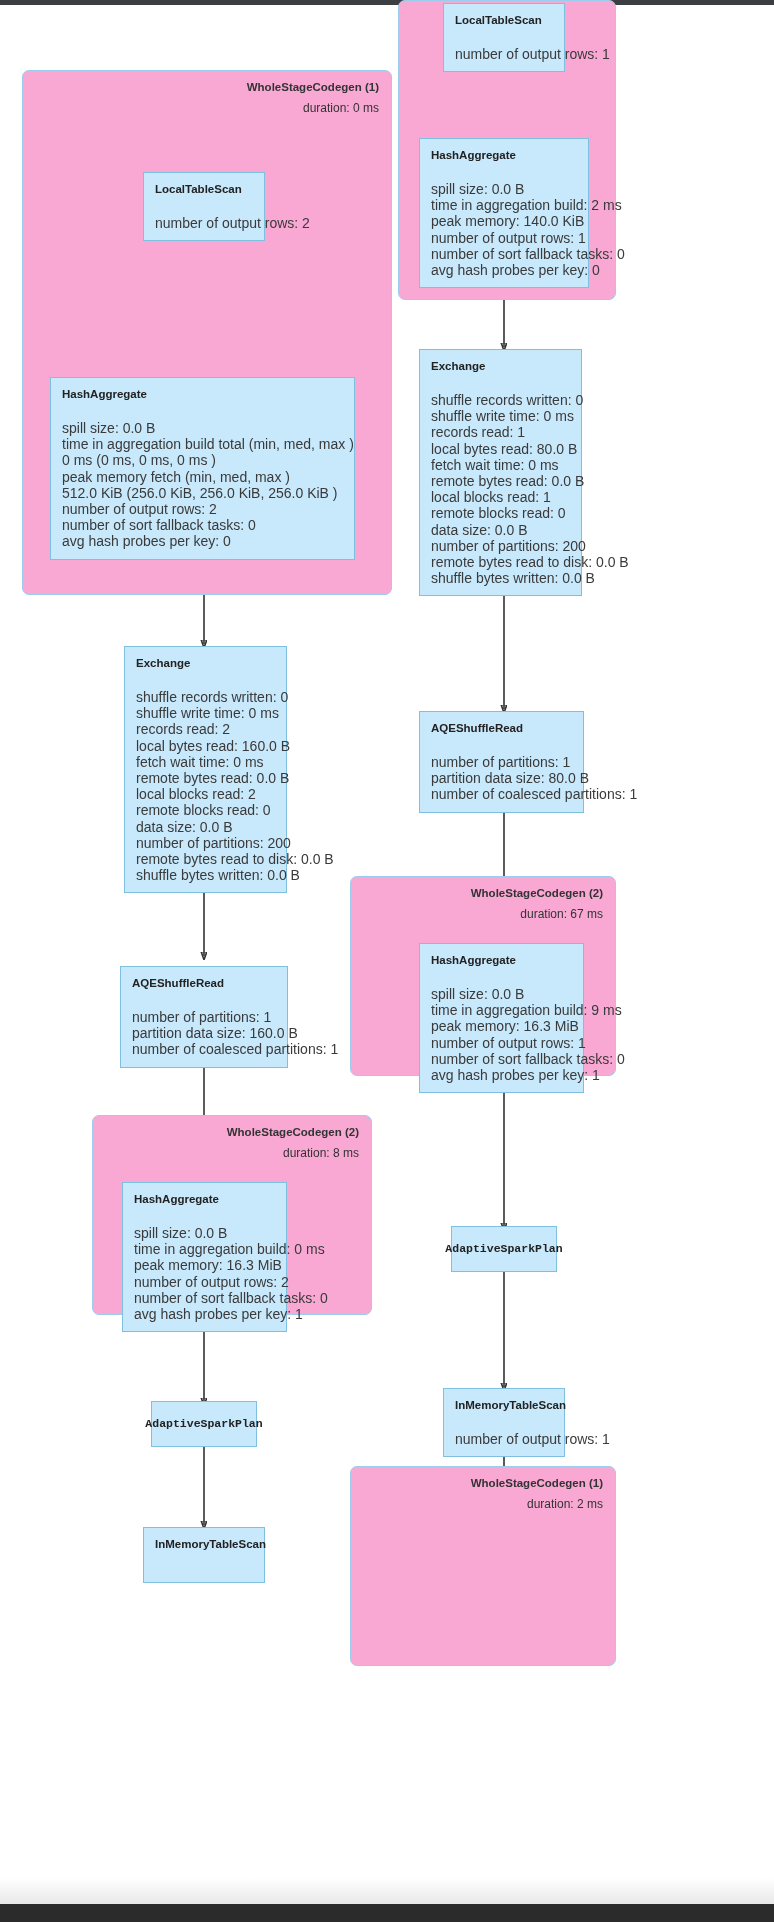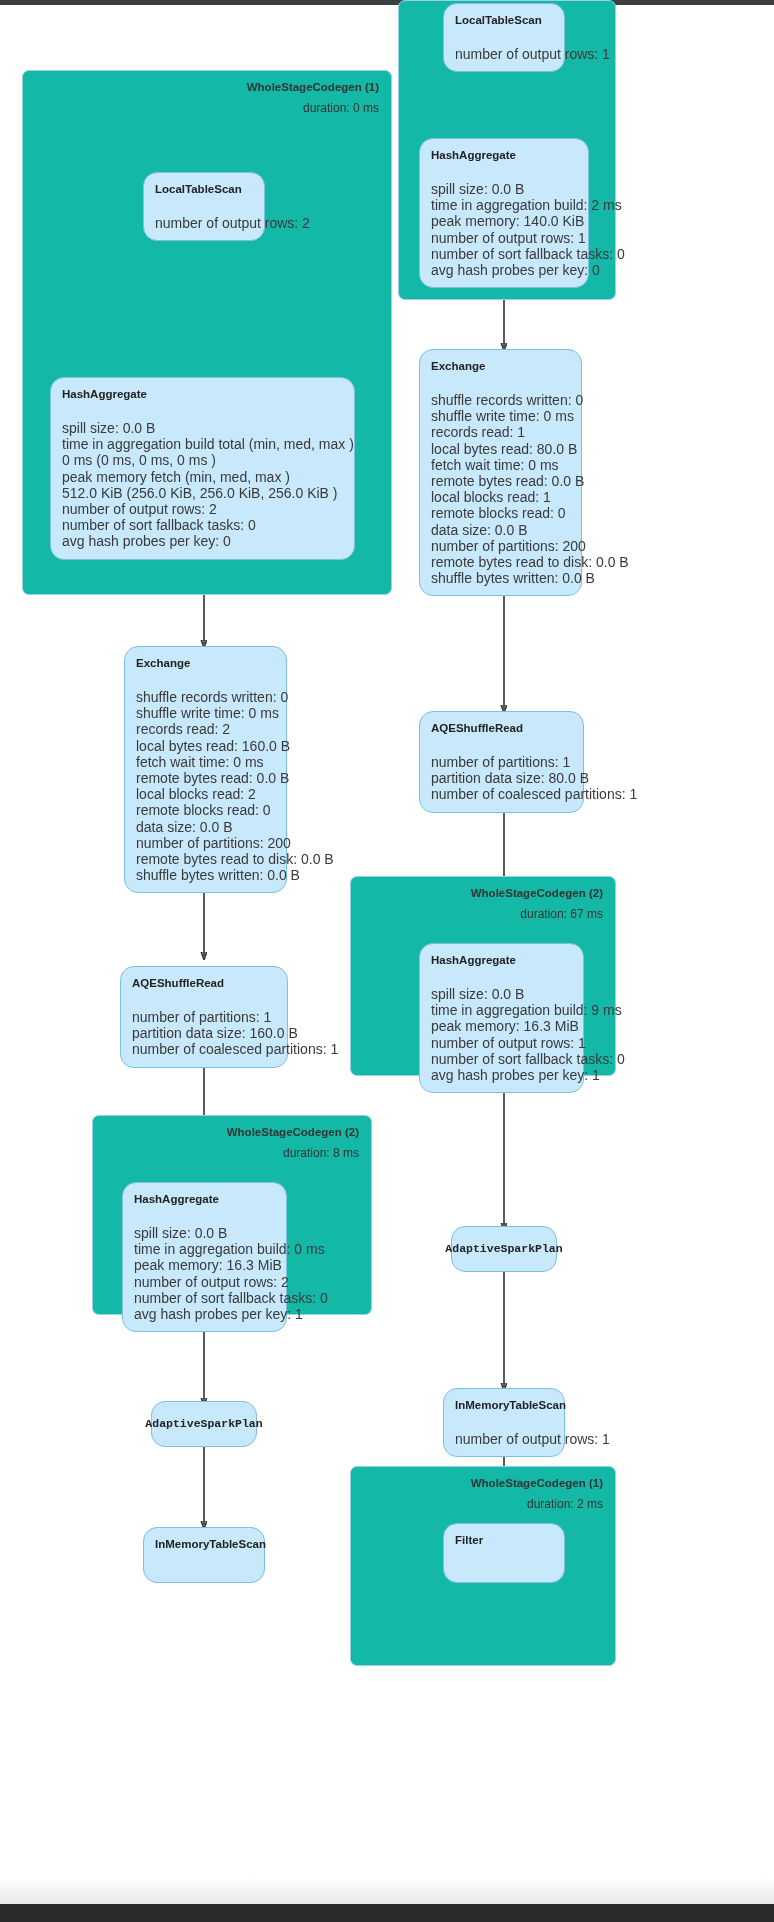--- a/index.html
+++ b/index.html
@@ -33,21 +33,21 @@
     position: absolute;
     left: 0; bottom: 18px;
     width: 774px; height: 26px;
     background: linear-gradient(to bottom, rgba(255,255,255,0), #e8e8e8);
     pointer-events: none;
   }
 
   
   .cluster {
     position: absolute;
-    background: #14b8a6;
+    background: #f9a8d4;
     border: 1px solid #9ccdec;
     border-radius: 7px;
   }
   .cluster-title {
     position: absolute;
     right: 12px;
     top: 10px;
     font-size: 11.5px;
     font-weight: bold;
     color: #333333;
@@ -60,21 +60,21 @@
     font-size: 12px;
     color: #333333;
     white-space: nowrap;
   }
 
   
   .node {
     position: absolute;
     background: #c8e8fb;
     border: 1px solid #7fbfe0;
-    border-radius: 14px;
+    border-radius: 0;
     padding: 9px 11px 9px 11px;
   }
   .node-title {
     font-size: 11.5px;
     font-weight: bold;
     color: #222222;
     white-space: nowrap;
     line-height: 14px;
   }
   .node-title.centered { text-align: center; }
@@ -220,23 +220,20 @@
     <div class="node-title centered">AdaptiveSparkPlan</div>
   </div>
 
   <div class="node" style="left:443px; top:1388px; width:122px;">
     <div class="node-title">InMemoryTableScan</div>
     <div class="node-metrics">
       <div>number of output rows: 1</div>
     </div>
   </div>
 
-  <div class="node" style="left:443px; top:1523px; width:122px; height:60px;">
-    <div class="node-title">Filter</div>
-  </div>
 
   <div class="node" style="left:143px; top:172px; width:122px;">
     <div class="node-title">LocalTableScan</div>
     <div class="node-metrics">
       <div>number of output rows: 2</div>
     </div>
   </div>
 
   <div class="node" style="left:50px; top:377px; width:305px;">
     <div class="node-title">HashAggregate</div>

